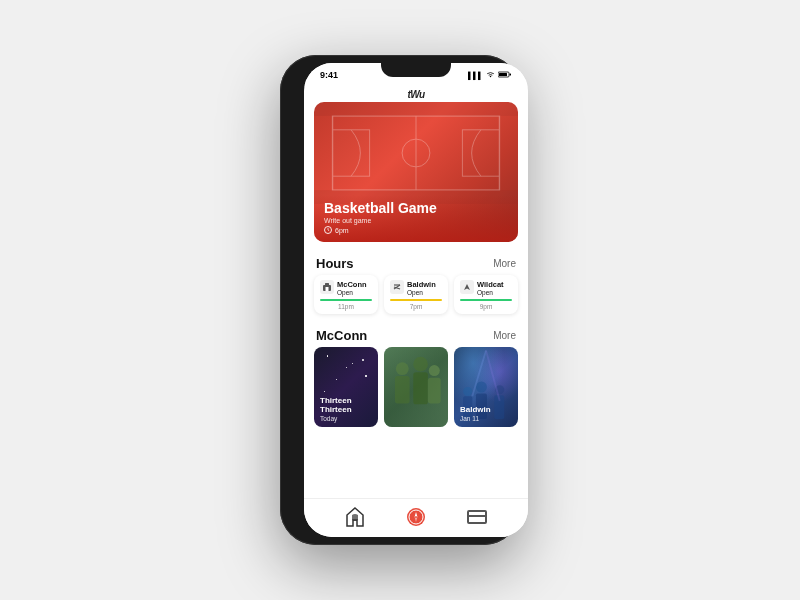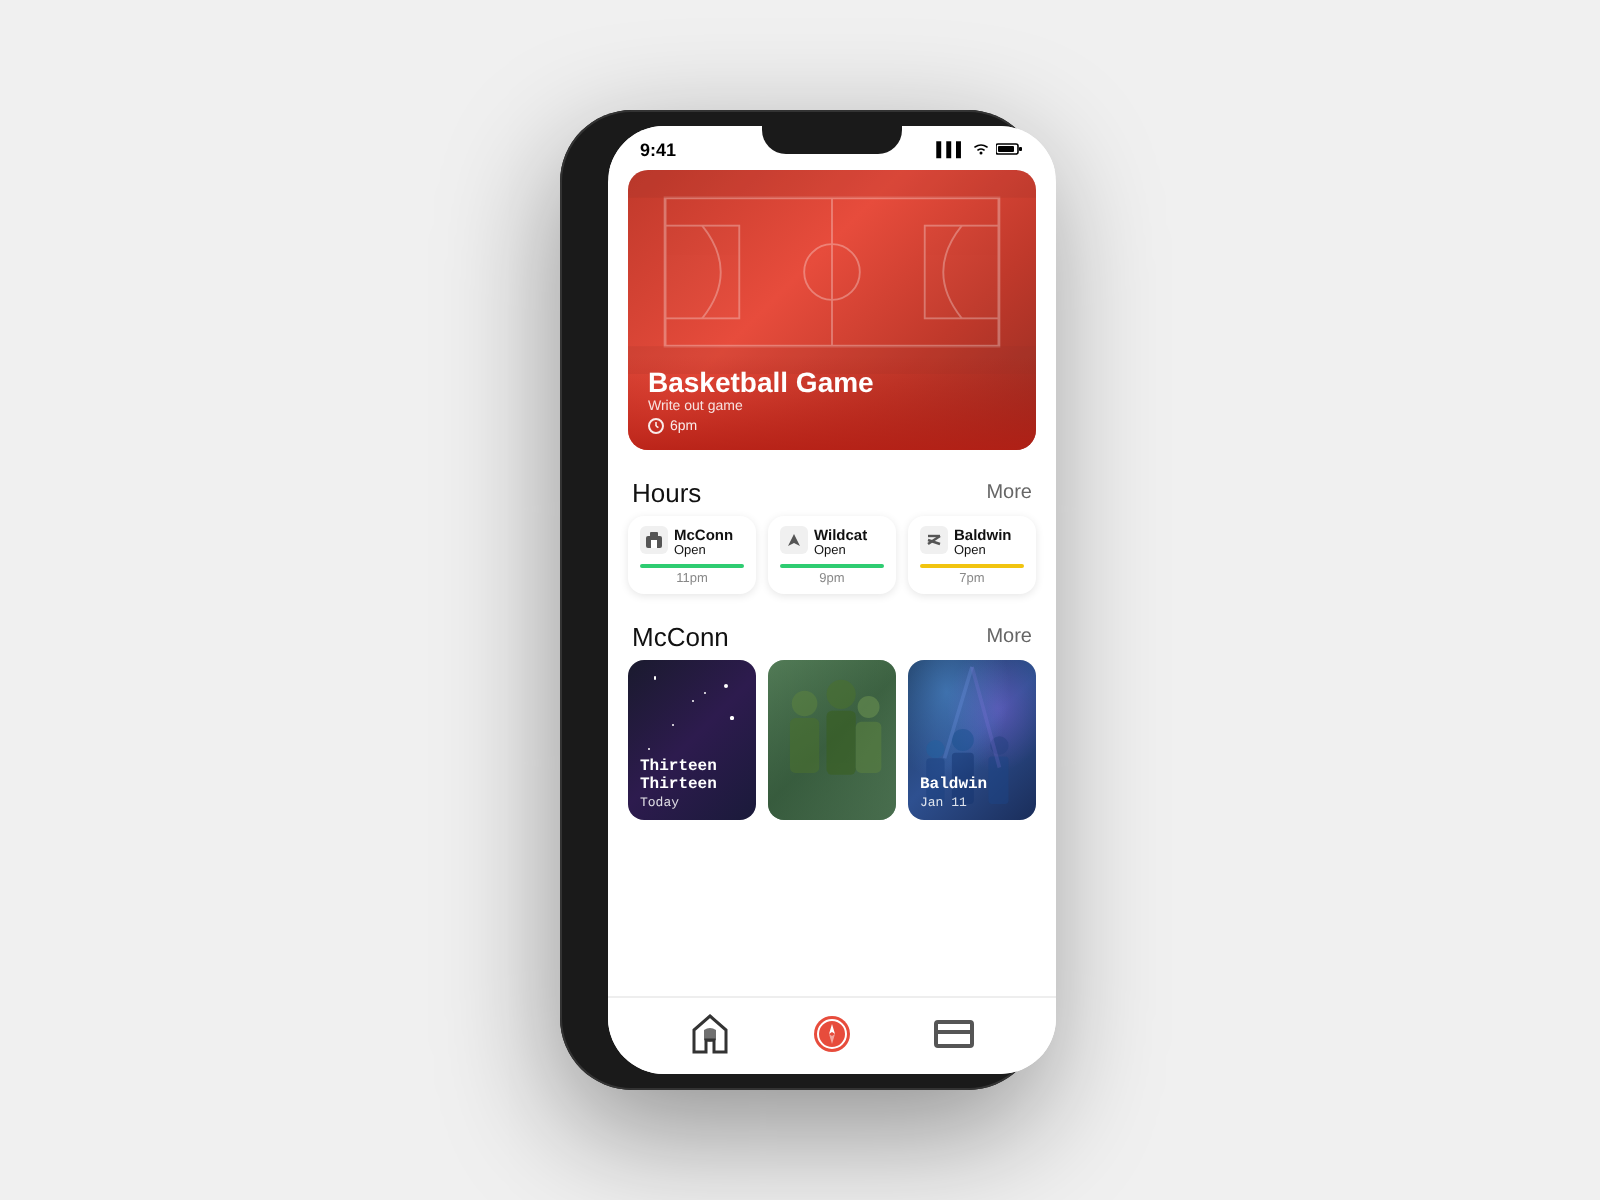--- a/index.html
+++ b/index.html
@@ -155,21 +155,21 @@
 
     
     .section-header {
       display: flex;
       justify-content: space-between;
       align-items: center;
       padding: 6px 12px 4px;
     }
     .section-title {
       font-size: 13px;
-      font-weight: 400;
+      font-weight: 700;
       color: #111;
     }
     .section-more {
       font-size: 10px;
       color: #666;
     }
 
     
     .hours-row {
       display: flex;
@@ -219,21 +219,20 @@
       font-size: 6.5px;
       color: #888;
       text-align: center;
     }
 
     
     .explore-row {
       display: flex;
       gap: 6px;
       padding: 0 10px 8px;
-      font-family: Liberation Mono, monospace;
     }
     .explore-card {
       flex: 1;
       border-radius: 8px;
       overflow: hidden;
       height: 80px;
       position: relative;
     }
     .explore-card-bg {
       width: 100%;
@@ -360,20 +359,21 @@
             <rect x="0" y="1" width="11" height="5" rx="1" stroke="#000" stroke-width="0.8" fill="none"></rect>
             <rect x="11.5" y="2.5" width="1.5" height="2" rx="0.5" fill="#000"></rect>
             <rect x="1" y="2" width="8" height="3" rx="0.5" fill="#000"></rect>
           </svg>
         </span>
       </div>
     </div>
 
     <div class="app-content">
 
+      <div class="app-header">tWu</div>
 
       <div class="hero-card">
         <div class="hero-bg">
 
           <svg class="court-lines" viewBox="0 0 220 110" preserveAspectRatio="xMidYMid slice">
             <rect x="20" y="15" width="180" height="80" stroke="#fff" stroke-width="1.5" fill="none"></rect>
             <line x1="110" y1="15" x2="110" y2="95" stroke="#fff" stroke-width="1"></line>
             <circle cx="110" cy="55" r="15" stroke="#fff" stroke-width="1" fill="none"></circle>
             <rect x="20" y="30" width="40" height="50" stroke="#fff" stroke-width="1" fill="rgba(255,255,255,0.05)"></rect>
             <rect x="160" y="30" width="40" height="50" stroke="#fff" stroke-width="1" fill="rgba(255,255,255,0.05)"></rect>
@@ -420,48 +420,48 @@
             </div>
           </div>
           <div class="hours-bar green"></div>
           <div class="hours-time">11pm</div>
         </div>
 
         <div class="hours-card">
           <div class="hours-card-header">
             <div class="hours-icon">
               <svg width="10" height="10" viewBox="0 0 10 10">
-                <path d="M2 8 L5 2 L8 8 L5 6.5 Z" fill="#555"></path>
+                <line x1="2" y1="3" x2="8" y2="3" stroke="#555" stroke-width="1.2"></line>
+                <line x1="2" y1="5" x2="8" y2="7" stroke="#555" stroke-width="1.2"></line>
+                <line x1="8" y1="3" x2="2" y2="7" stroke="#555" stroke-width="1.2"></line>
               </svg>
             </div>
             <div>
-              <div class="hours-venue">Wildcat</div>
+              <div class="hours-venue">Baldwin</div>
               <div class="hours-status">Open</div>
             </div>
           </div>
-          <div class="hours-bar green"></div>
-          <div class="hours-time">9pm</div>
+          <div class="hours-bar yellow"></div>
+          <div class="hours-time">7pm</div>
         </div>
 
         <div class="hours-card">
           <div class="hours-card-header">
             <div class="hours-icon">
               <svg width="10" height="10" viewBox="0 0 10 10">
-                <line x1="2" y1="3" x2="8" y2="3" stroke="#555" stroke-width="1.2"></line>
-                <line x1="2" y1="5" x2="8" y2="7" stroke="#555" stroke-width="1.2"></line>
-                <line x1="8" y1="3" x2="2" y2="7" stroke="#555" stroke-width="1.2"></line>
+                <path d="M2 8 L5 2 L8 8 L5 6.5 Z" fill="#555"></path>
               </svg>
             </div>
             <div>
-              <div class="hours-venue">Baldwin</div>
+              <div class="hours-venue">Wildcat</div>
               <div class="hours-status">Open</div>
             </div>
           </div>
-          <div class="hours-bar yellow"></div>
-          <div class="hours-time">7pm</div>
+          <div class="hours-bar green"></div>
+          <div class="hours-time">9pm</div>
         </div>
       </div>
 
       <div class="section-header">
         <span class="section-title">McConn</span>
         <span class="section-more">More</span>
       </div>
       <div class="explore-row">
 
         <div class="explore-card card-dark">

